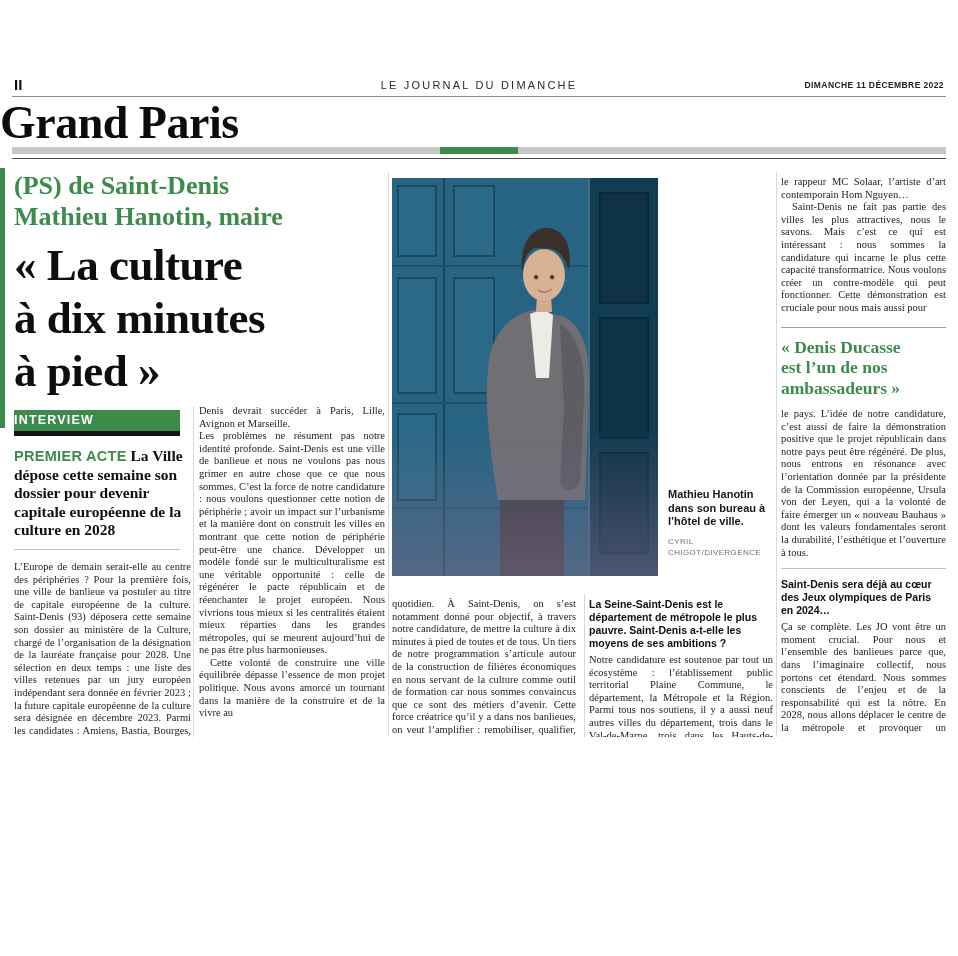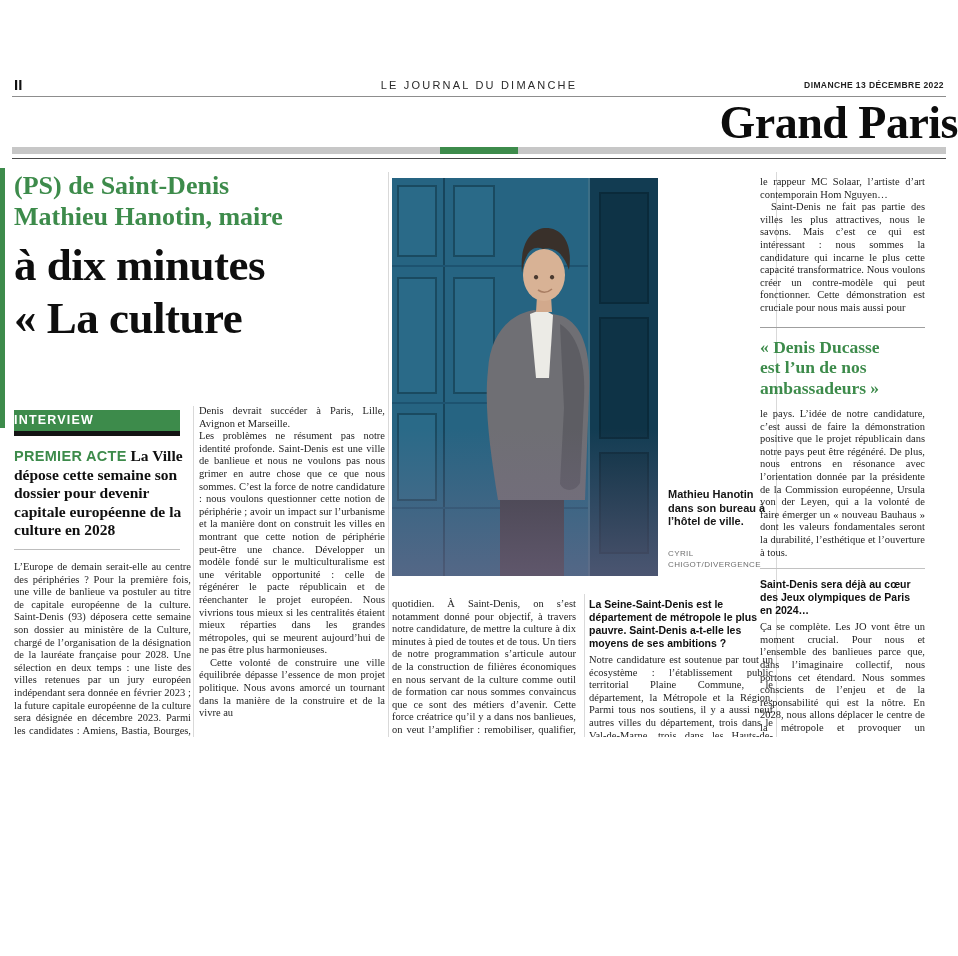--- a/index.html
+++ b/index.html
@@ -6,21 +6,21 @@
   #page{position:relative;width:958px;height:737px;background:#ffffff;overflow:hidden;
         font-family:"Liberation Serif", serif;color:#1c1c1c;text-decoration:underline;}
   .abs{position:absolute;}
   p{margin:0;}
 
   
   .pagenum{font:bold 15px "Liberation Sans",sans-serif;color:#111;}
   .masthead{font:11px "Liberation Sans",sans-serif;letter-spacing:2.2px;color:#2a2a2a;text-align:center;}
   .edition-date{font:bold 8.5px "Liberation Sans",sans-serif;letter-spacing:.4px;color:#222;}
   .hairline{background:#8d8d8d;height:1px;}
-  .section-title{font:bold 46px/50px "Liberation Serif",serif;color:#0c0c0c;text-align:right;letter-spacing:-.5px;}
+  .section-title{font:bold 46px/50px "Liberation Serif",serif;color:#0c0c0c;text-align:left;letter-spacing:-.5px;}
   .graybar{height:7px;background:#c7c7c7;}
   .greenseg{position:absolute;left:50%;top:0;width:78px;height:7px;margin-left:-39px;background:#3d8b4b;}
   .darkline{background:#4a4a4a;height:1px;}
 
   
   .leftbar{background:#3d8b4b;}
   .kicker{font:bold 26px/31px "Liberation Serif",serif;color:#3d8b4b;}
   .headline{font:bold 45px/53px "Liberation Serif",serif;color:#0e0e0e;letter-spacing:-.5px;}
   .badge{background:#3d8b4b;color:#fff;font:bold 12.5px/21px "Liberation Sans",sans-serif;
          letter-spacing:1.2px;text-align:left;height:21px;}
@@ -32,57 +32,58 @@
   
   .body-text{font:10.5px/12.6px "Liberation Serif",serif;text-align:justify;color:#1d1d1d;
              hyphens:auto;-webkit-hyphens:auto;}
   .body-text p.indent{text-indent:11px;}
   .q{font:bold 10.5px/13px "Liberation Sans",sans-serif;color:#0f0f0f;text-align:left;margin:9px 0 4px 0;}
   .vr{width:1px;background:#d9d9d9;}
 
   
   .photo{display:block;}
   .caption{font:bold 11px/13.5px "Liberation Sans",sans-serif;color:#161616;}
-  .credit{margin-top:19px;font:8px/11px "Liberation Sans",sans-serif;color:#6f6f6f;letter-spacing:.4px;}
+  .credit{margin-top:7px;font:8px/11px "Liberation Sans",sans-serif;color:#6f6f6f;letter-spacing:.4px;}
 
   
   .pullquote{font:bold 17.5px/20.5px "Liberation Serif",serif;color:#3d8b4b;margin:9px 0 10px 0;}
   .rule{height:1px;background:#9f9f9f;margin:12px 0 0 0;}
   .rule-light{height:1px;background:#c2c2c2;margin:9px 0 0 0;}
   .end-dot{color:#c62a2e;font-size:9px;vertical-align:1px;}
   .byline{font:bold 11px/15px "Liberation Sans",sans-serif;color:#131313;text-align:right;margin-top:9px;}
 </style>
 </head>
 <body>
 
 <div id="page">
 
   <div class="abs pagenum" style="left:14px;top:76px;">II</div>
   <div class="abs masthead" style="left:0;right:0;top:79px;">LE JOURNAL DU DIMANCHE</div>
-  <div class="abs edition-date" style="right:14px;top:80px;">DIMANCHE 13 DÉCEMBRE 2022</div>
+  <div class="abs edition-date" style="right:14px;top:80px;">DIMANCHE 11 DÉCEMBRE 2022</div>
   <div class="abs hairline" style="left:12px;right:12px;top:96px;"></div>
   <div class="abs section-title" style="left:0;right:0;top:98px;">Grand Paris</div>
   <div class="abs graybar" style="left:12px;right:12px;top:147px;">
     <span class="greenseg"></span>
   </div>
   <div class="abs darkline" style="left:12px;right:12px;top:158px;"></div>
 
   <div class="abs vr" style="left:193px;top:406px;height:477px;"></div>
   <div class="abs vr" style="left:388px;top:172px;height:711px;"></div>
   <div class="abs vr" style="left:584px;top:594px;height:289px;"></div>
   <div class="abs vr" style="left:776px;top:172px;height:711px;"></div>
 
   <div class="abs leftbar" style="left:0;top:168px;width:5px;height:260px;"></div>
   <div class="abs kicker" style="left:14px;top:170px;width:380px;">
     <div>(PS) de Saint-Denis</div>
     <div>Mathieu Hanotin, maire</div>
   </div>
   <div class="abs headline" style="left:14px;top:239px;width:380px;">
+    <div>« La culture</div>
     <div>à dix minutes</div>
-    <div>« La culture</div>
+    <div>à pied »</div>
   </div>
   <div class="abs badge" style="left:14px;top:410px;width:166px;">INTERVIEW</div>
   <div class="abs badge-bar" style="left:14px;top:431px;width:166px;"></div>
 
   <div class="abs lede" style="left:14px;top:447px;width:172px;">
     <span class="lede-label">PREMIER ACTE</span>
     <span>La Ville dépose cette semaine son dossier pour devenir capitale européenne de la culture en 2028</span>
   </div>
   <div class="abs divider" style="left:14px;top:549px;width:166px;"></div>
 
@@ -141,21 +142,21 @@
     <div class="credit">CYRIL CHIGOT/DIVERGENCE</div>
   </div>
 
   <div class="abs body-text" style="left:392px;top:598px;width:184px;">quotidien. À Saint-Denis, on s’est notamment donné pour objectif, à travers notre candidature, de mettre la culture à dix minutes à pied de toutes et de tous. Un tiers de notre programmation s’articule autour de la construction de filières économiques en nous servant de la culture comme outil de formation car nous sommes convaincus que ce sont des métiers d’avenir. Cette force créatrice qu’il y a dans nos banlieues, on veut l’amplifier : remobiliser, qualifier, réinsérer par les métiers éco-culturels. Nous allons aussi ouvrir la Villa Dionysos à Saint-Denis, dont l’objet sera notamment de développer dès 2023 un programme de résidences d’artistes européens.</div>
 
   <div class="abs body-text" style="left:589px;top:594px;width:184px;">
     <p class="q" style="margin-top:4px;">La Seine-Saint-Denis est le département de métropole le plus pauvre. Saint-Denis a-t-elle les moyens de ses ambitions ?</p>
     <p>Notre candidature est soutenue par tout un écosystème : l’établissement public territorial Plaine Commune, le département, la Métropole et la Région. Parmi tous nos soutiens, il y a aussi neuf autres villes du département, trois dans le Val-de-Marne, trois dans les Hauts-de-Seine, et les trois arrondissements limitrophes parisiens (17ᵉ, 18ᵉ, 19ᵉ). Nous comptons parmi nos nombreux ambassadeurs Alain Ducasse, avec lequel nous avons un projet culturel autour des cuisines du monde, la cheffe d’orchestre Zahia Ziouani,</p>
   </div>
 
-  <div class="abs body-text" style="left:760px;top:176px;width:165px;">
+  <div class="abs body-text" style="left:781px;top:176px;width:165px;">
     <p>le rappeur MC Solaar, l’artiste d’art contemporain Hom Nguyen…</p>
     <p class="indent">Saint-Denis ne fait pas partie des villes les plus attractives, nous le savons. Mais c’est ce qui est intéressant : nous sommes la candidature qui incarne le plus cette capacité transformatrice. Nous voulons créer un contre-modèle qui peut fonctionner. Cette démonstration est cruciale pour nous mais aussi pour</p>
     <div class="rule"></div>
     <div class="pullquote">
       <div>« Denis Ducasse</div>
       <div>est l’un de nos</div>
       <div>ambassadeurs »</div>
     </div>
     <p>le pays. L’idée de notre candidature, c’est aussi de faire la démonstration positive que le projet républicain dans notre pays peut être régénéré. De plus, nous entrons en résonance avec l’orientation donnée par la présidente de la Commission européenne, Ursula von der Leyen, qui a la volonté de faire émerger un « nouveau Bauhaus » dont les valeurs fondamentales seront la durabilité, l’esthétique et l’ouverture à tous.</p>
     <div class="rule-light"></div>

